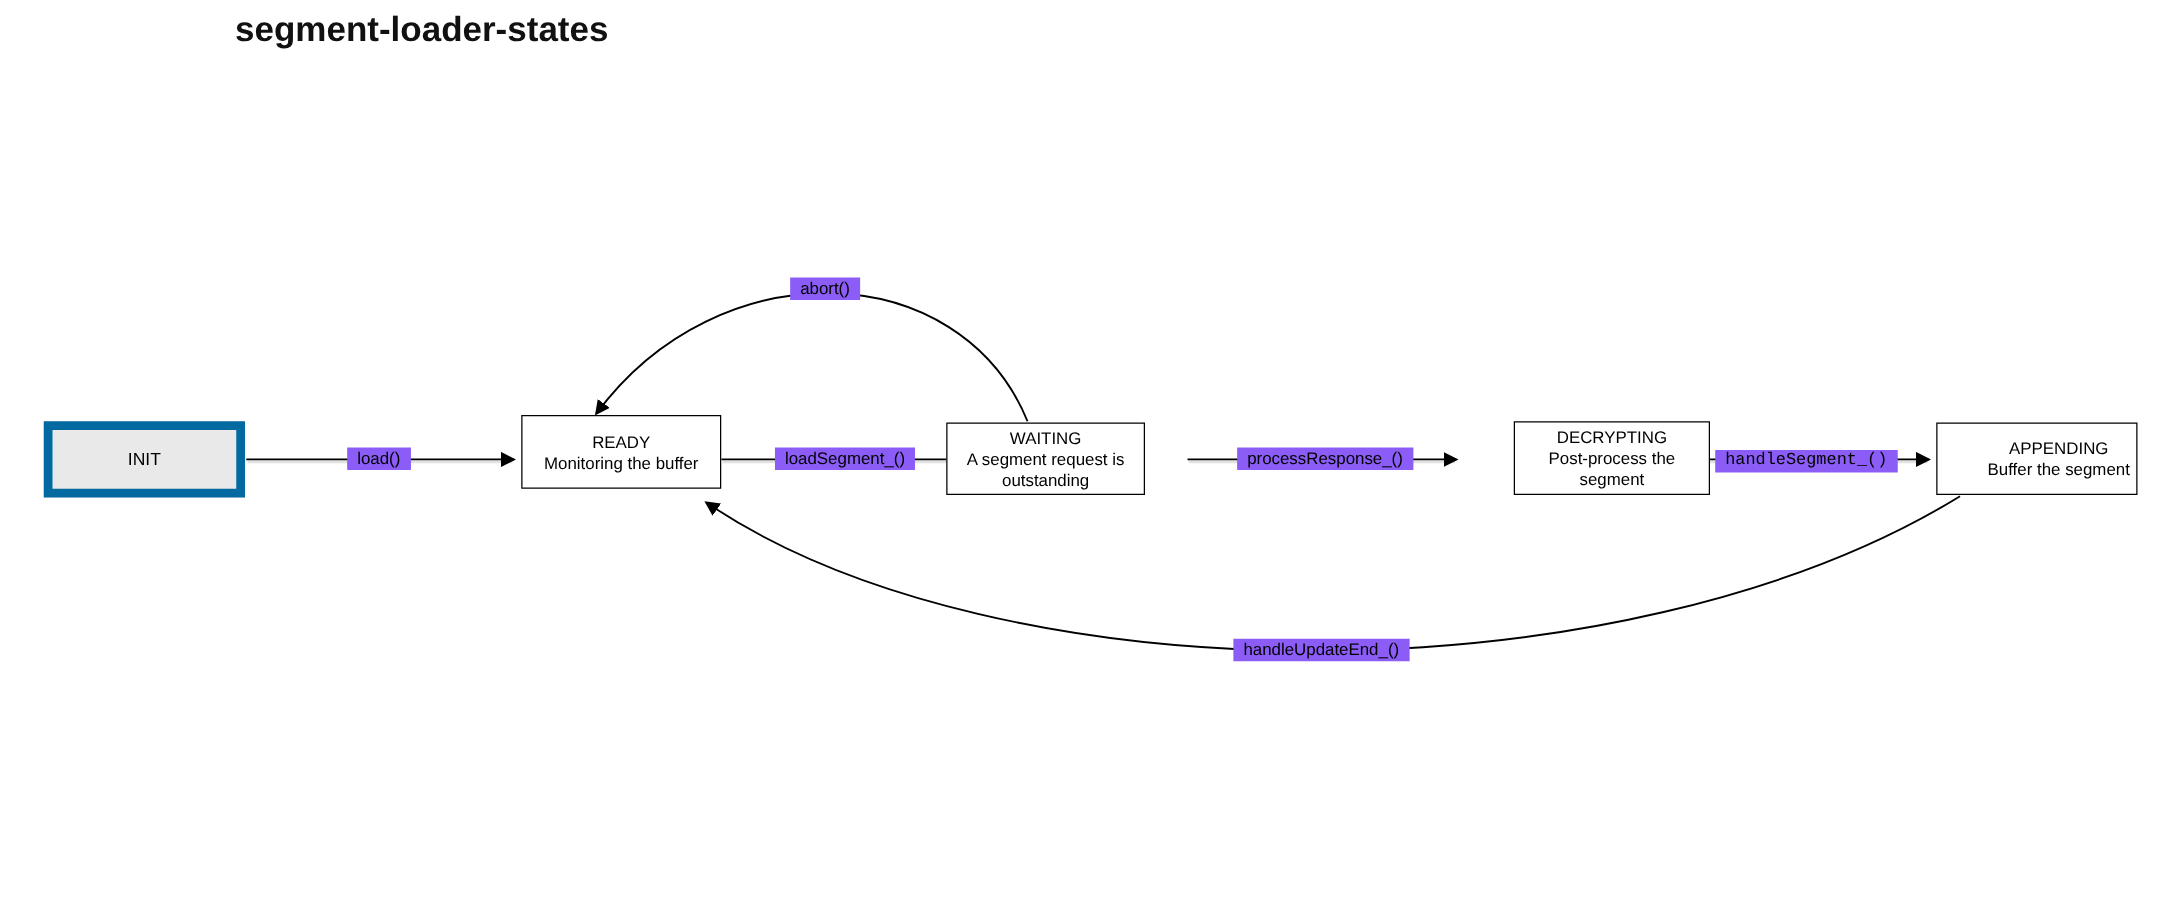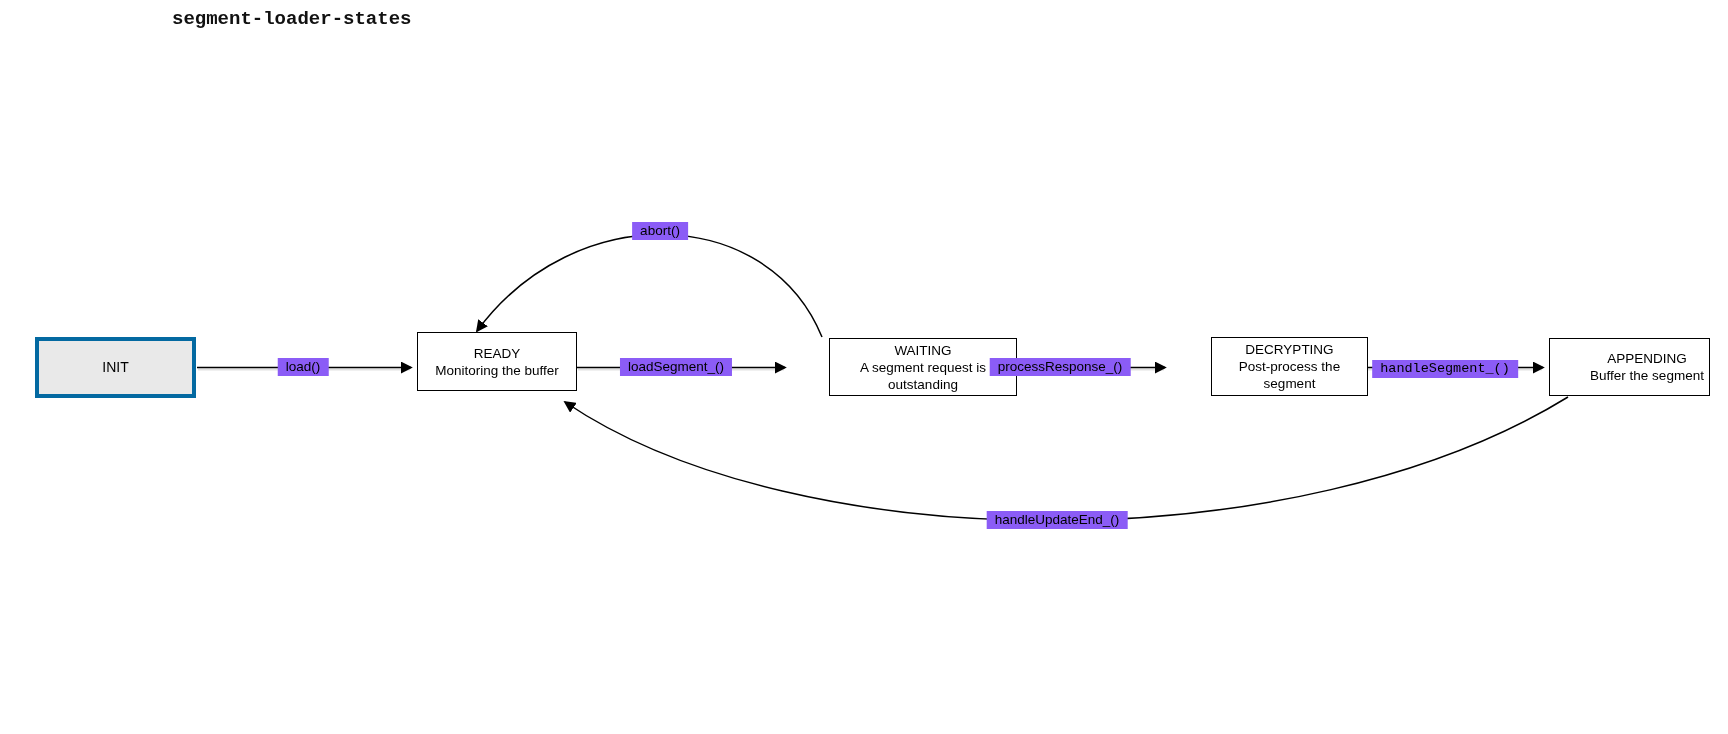--- a/index.html
+++ b/index.html
@@ -3,43 +3,43 @@
 <meta charset="utf-8">
 <style>
   html, body { margin: 0; padding: 0; background: #ffffff; }
   body {
     width: 1728px; height: 734px; position: relative; overflow: hidden;
     font-family: "Liberation Sans", sans-serif; color: #000;
   }
   .canvas { position: absolute; inset: 0; }
 
   .diagram-title {
-    position: absolute; left: 172px; top: 8px;
-    font-family: Liberation Mono, monospace;
-    font-size: 19px; font-weight: bold; letter-spacing: 0px;
+    position: absolute; left: 188px; top: 8px;
+    font-family: Liberation Sans, sans-serif;
+    font-size: 28px; font-weight: bold; letter-spacing: 0px;
     color: #111; margin: 0;
   }
 
   svg.edges { position: absolute; left: 0; top: 0; width: 1728px; height: 734px; }
 
   .state {
     position: absolute; box-sizing: border-box;
     background: #ffffff; border: 1.5px solid #000;
     display: flex; flex-direction: column; align-items: center; justify-content: center;
     text-align: center; font-size: 13.5px; line-height: 17px;
     padding: 2px 5px;
   }
   .state .state-name { white-space: nowrap; }
   .state.init {
-    border: 4px solid #0369a1; background: #e9e9e9;
+    border: 7px solid #0369a1; background: #e9e9e9;
     font-size: 14px;
   }
   .state-init      { left: 35px;   top: 337px; width: 161px; height: 61px; }
   .state-ready     { left: 417px;  top: 332px; width: 160px; height: 59px; }
-  .state-waiting   { left: 829px;  top: 338px; width: 188px; height: 58px; }
+  .state-waiting   { left: 757px;  top: 338px; width: 159px; height: 58px; }
   .state-decrypting{ left: 1171px; top: 337px; width: 157px; height: 59px; margin-left: 40px; }
   .state-appending { left: 1549px; top: 338px; width: 161px; height: 58px; padding-left: 40px; }
 
   .edge-label {
     position: absolute; transform: translate(-50%, -50%);
     background: #8b5cf6; padding: 0 8px;
     font-size: 13.5px; white-space: nowrap; line-height: 18px;
   }
   .lbl-load            { left: 303px;  top: 367px; }
   .lbl-loadsegment     { left: 676px;  top: 367px; }

